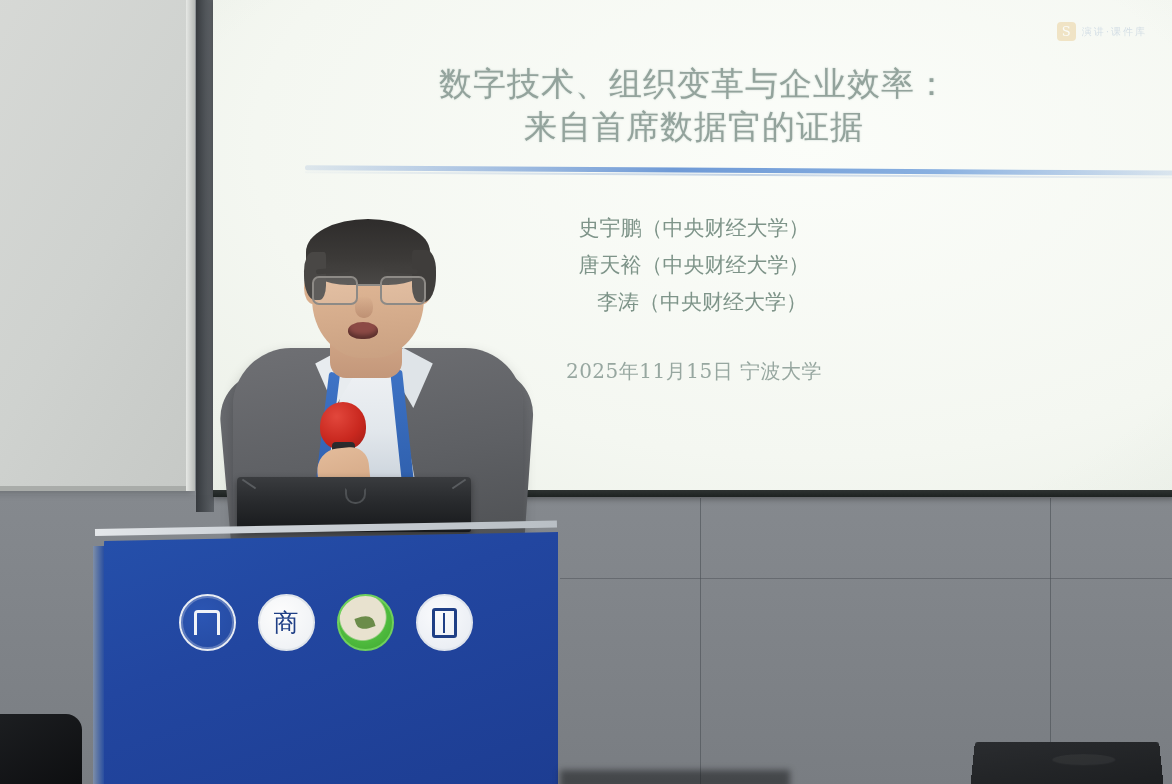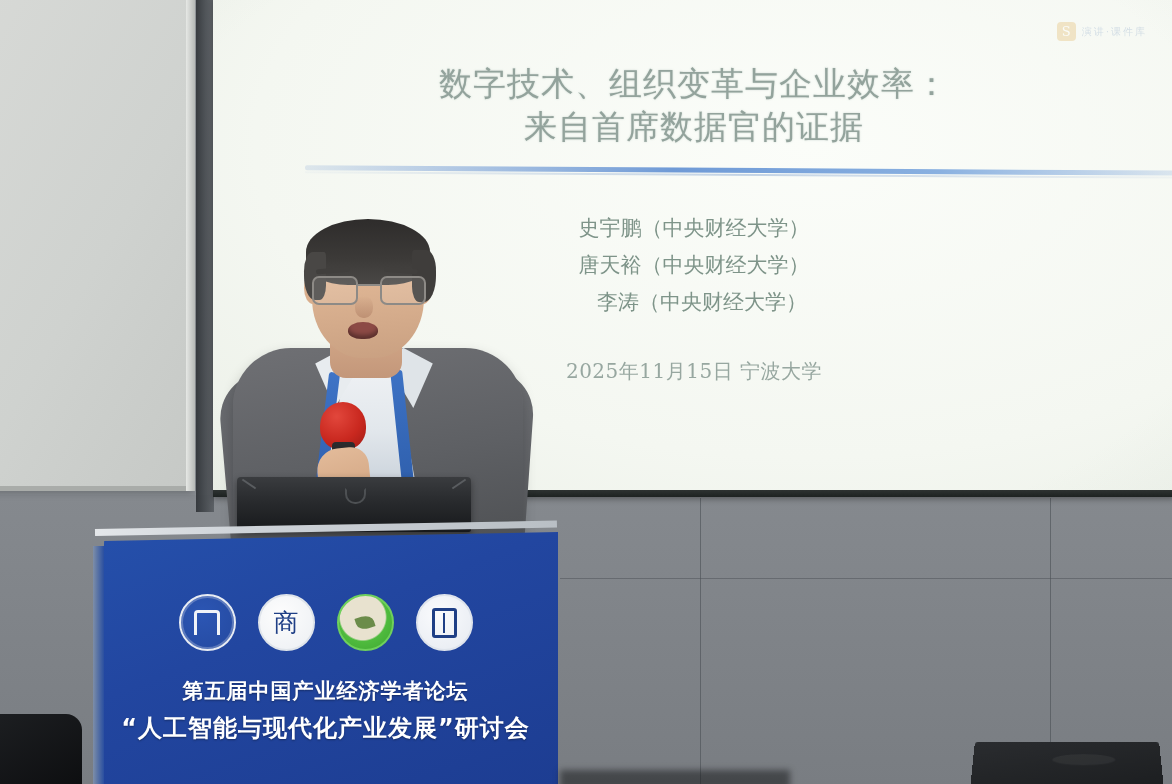--- a/index.html
+++ b/index.html
@@ -603,24 +603,20 @@
       <div class="logo l2">
           <span class="ch">商</span>
         </div>
       <div class="logo l3">
           <span class="leaf"></span>
         </div>
       <div class="logo l4">
           <span class="mark"></span>
         </div>
     </div>
-    <div class="podium-text">
-      <div class="podium-line1">第五届中国产业经济学者论坛</div>
-      <div class="podium-line2">“人工智能与现代化产业发展”研讨会</div>
-    </div>
   </div>
   <div class="podium-side"></div>
 
   <div class="fg-dark-left"></div>
   <div class="fg-chair-bottom"></div>
   <div class="fg-box-right"></div>
 
 </div>
 
 </body></html>

